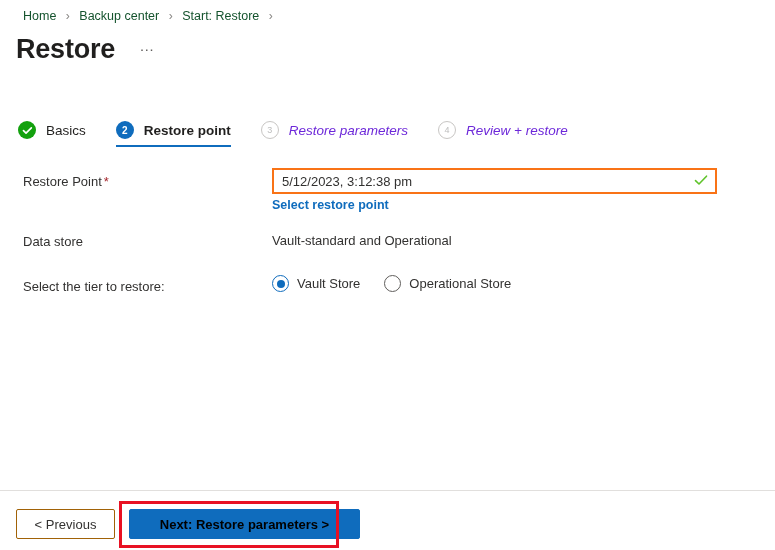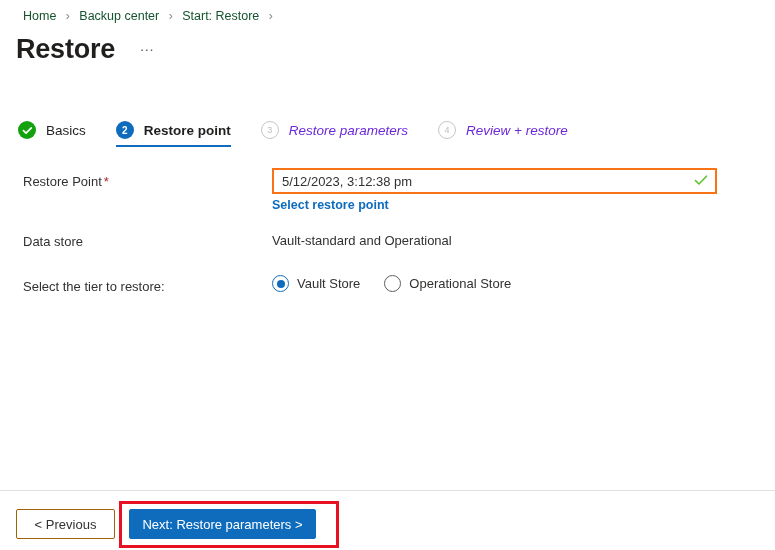--- a/index.html
+++ b/index.html
@@ -281,26 +281,26 @@
     width: 220px;
     height: 47px;
     border: 3px solid #e81123;
     box-sizing: border-box;
     pointer-events: none;
   }
   .btn-primary {
     position: absolute;
     left: 129px;
     top: 18px;
-    width: 187px;
+    width: 231px;
     height: 30px;
     background: #0f6cbd;
     border: 1px solid #0f6cbd;
-    color: #ffffff;
-    font-weight: 400;
+    color: #000000;
+    font-weight: 700;
   }
 </style>
 </head>
 <body>
 
 <div class="breadcrumb">
   <span class="crumb">Home</span>
   <span class="crumb-sep">›</span>
   <span class="crumb">Backup center</span>
   <span class="crumb-sep">›</span>

